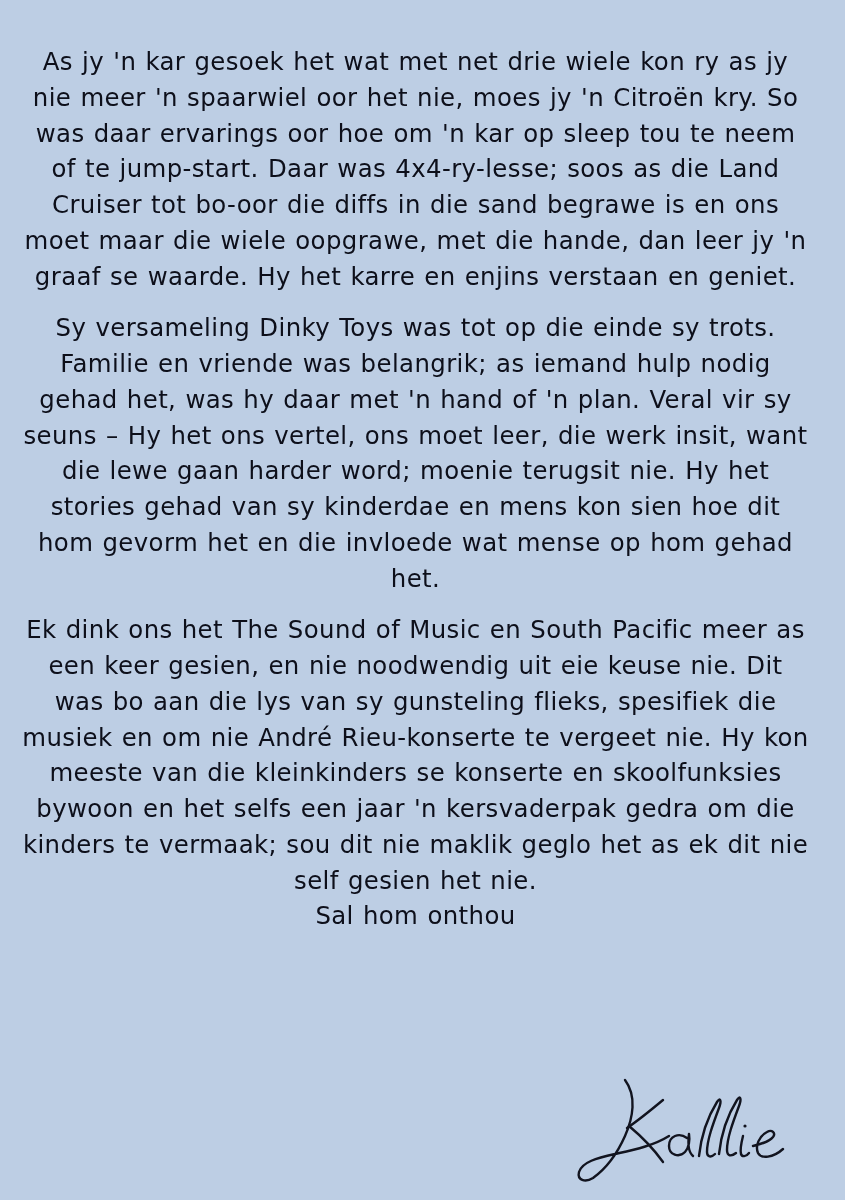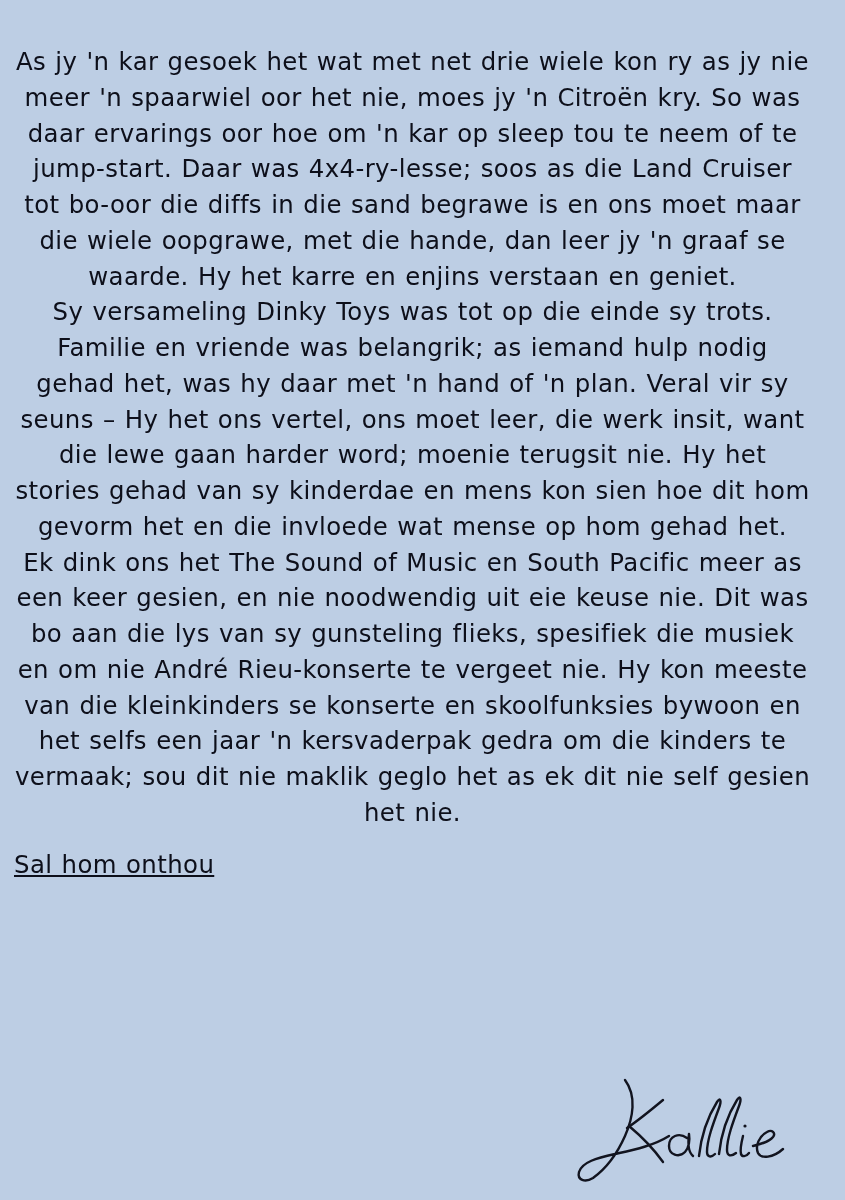--- a/index.html
+++ b/index.html
@@ -12,45 +12,44 @@
     background: #bdcee4;
     font-family: "DejaVu Sans", sans-serif;
     overflow: hidden;
   }
   #page {
     position: relative;
     width: 845px;
     height: 1200px;
     background: #bdcee4;
     box-sizing: border-box;
-    padding: 44px 34px 0 14px;
+    padding: 44px 34px 0 20px;
   }
   .tribute-body {
     color: #0d0f1a;
     font-family: "DejaVu Sans", sans-serif;
     font-size: 24.4px;
     line-height: 1.465;
     letter-spacing: 0.4px;
     font-weight: 500;
     text-align: center;
     word-spacing: 1px;
   }
   .para {
     margin: 0 0 0 0;
     padding: 0;
     text-align: center;
     text-align-last: center;
   }
   .para + .para {
-    margin-top: 0px;
+    margin-top: 16px;
   }
   .closing-line {
-    text-align: left;
-    margin-top: 16px;
-    text-decoration: underline;
+    text-align: center;
+    margin-top: 0px;
   }
   .signature-wrap {
     position: absolute;
     right: 48px;
     bottom: 16px;
     width: 230px;
     height: 110px;
     pointer-events: none;
   }
   .signature-wrap svg {

